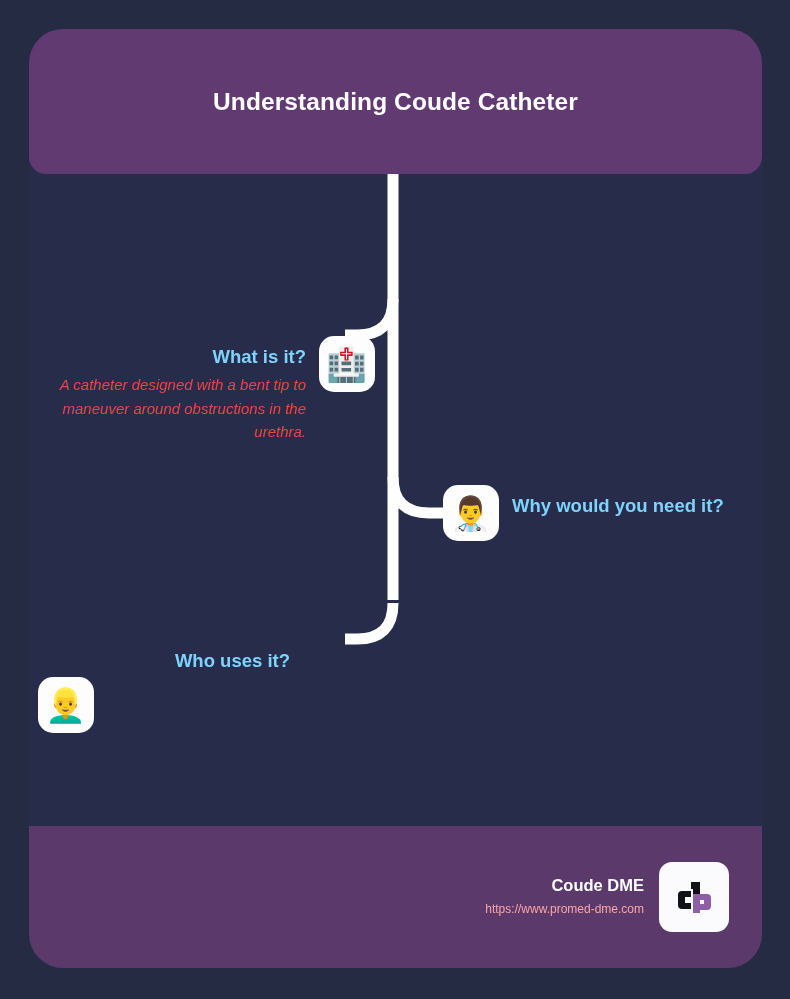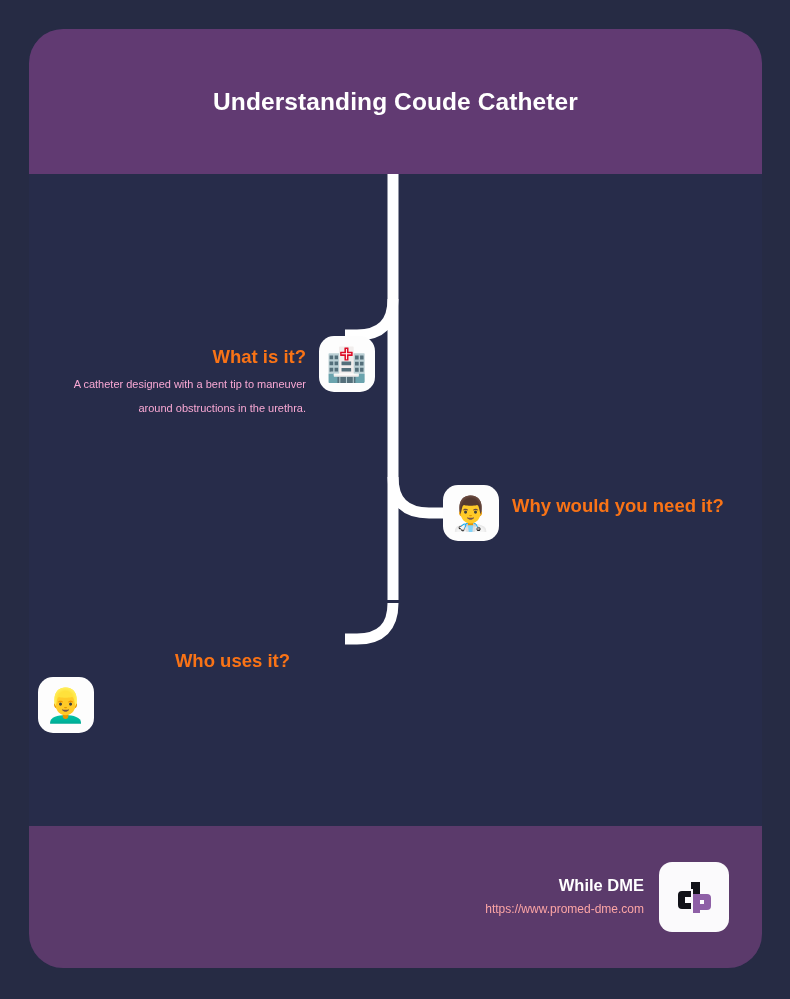--- a/index.html
+++ b/index.html
@@ -29,20 +29,21 @@
   .header-band {
     position: absolute;
     left: 0;
     top: 0;
     width: 100%;
     height: 145px;
     background: #613a72;
     display: flex;
     align-items: center;
     justify-content: center;
+    border-radius: 17px;
   }
   .header-title {
     width: 430px;
     text-align: center;
     color: #ffffff;
     font-size: 24.5px;
     font-weight: bold;
     line-height: 42px;
     letter-spacing: 0.1px;
   }
@@ -73,30 +74,31 @@
     justify-content: center;
     font-size: 33px;
     line-height: 1;
     flex: 0 0 auto;
   }
   .node-text {
     display: flex;
     flex-direction: column;
   }
   .node-heading {
-    color: #f97316;
+    color: #7dd3fc;
     font-size: 18.5px;
     font-weight: bold;
     line-height: 26px;
     margin-bottom: 3px;
   }
   .node-body {
-    color: #f9a8d4;
-    font-size: 11px;
+    color: #ef4444;
+    font-size: 15px;
     line-height: 23.5px;
+    font-style: italic;
   }
 
   
   .node-what {
     left: 9px;
     top: 307px;
     width: 337px;
     flex-direction: row;
     justify-content: flex-end;
   }
@@ -222,21 +224,21 @@
 
   <div class="node node-who">
     <div class="node-text">
       <div class="node-heading">Who uses it?</div>
     </div>
     <div class="node-icon">👱‍♂️</div>
   </div>
 
   <div class="footer-band">
     <div class="footer-text">
-      <div class="footer-brand">While DME</div>
+      <div class="footer-brand">Coude DME</div>
       <div class="footer-url">https://www.promed-dme.com</div>
     </div>
     <div class="footer-logo">
       <svg width="50" height="50" viewBox="0 0 50 50">
 
         <path d="M 13 19 L 22 19 L 22 25 L 16 25 L 16 31 L 22 31 L 22 37 L 13 37
                  Q 9 37 9 33 L 9 23 Q 9 19 13 19 Z" fill="#111118"></path>
         <path d="M 22 10 L 31 10 L 31 34 L 24 34 L 24 17 L 22 17 Z" fill="#111118"></path>
 
         <path d="M 24 22 L 31 22 L 31 40 L 29 40 L 29 33 L 24 33 Z" fill="#8e5fa6"></path>

